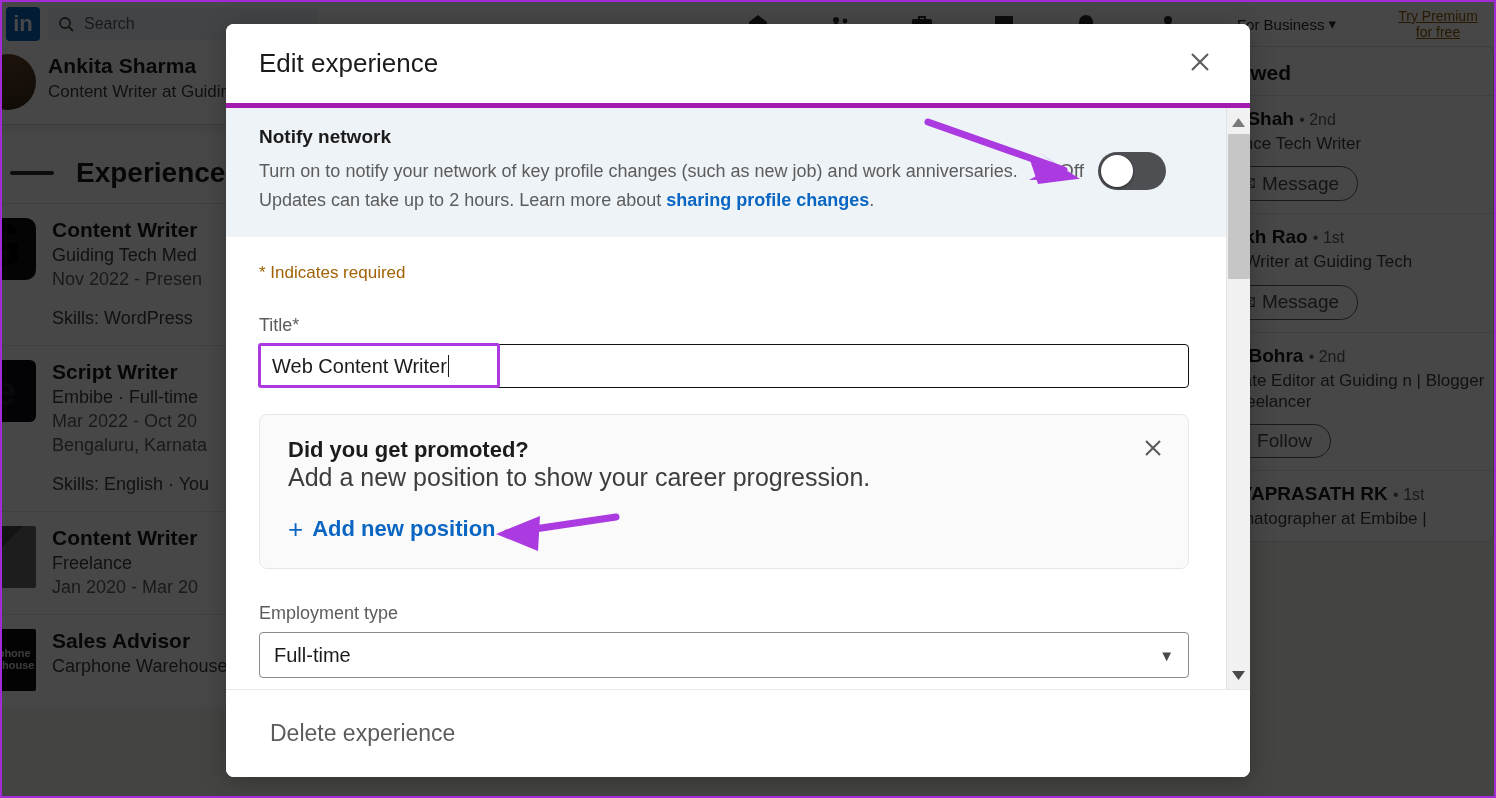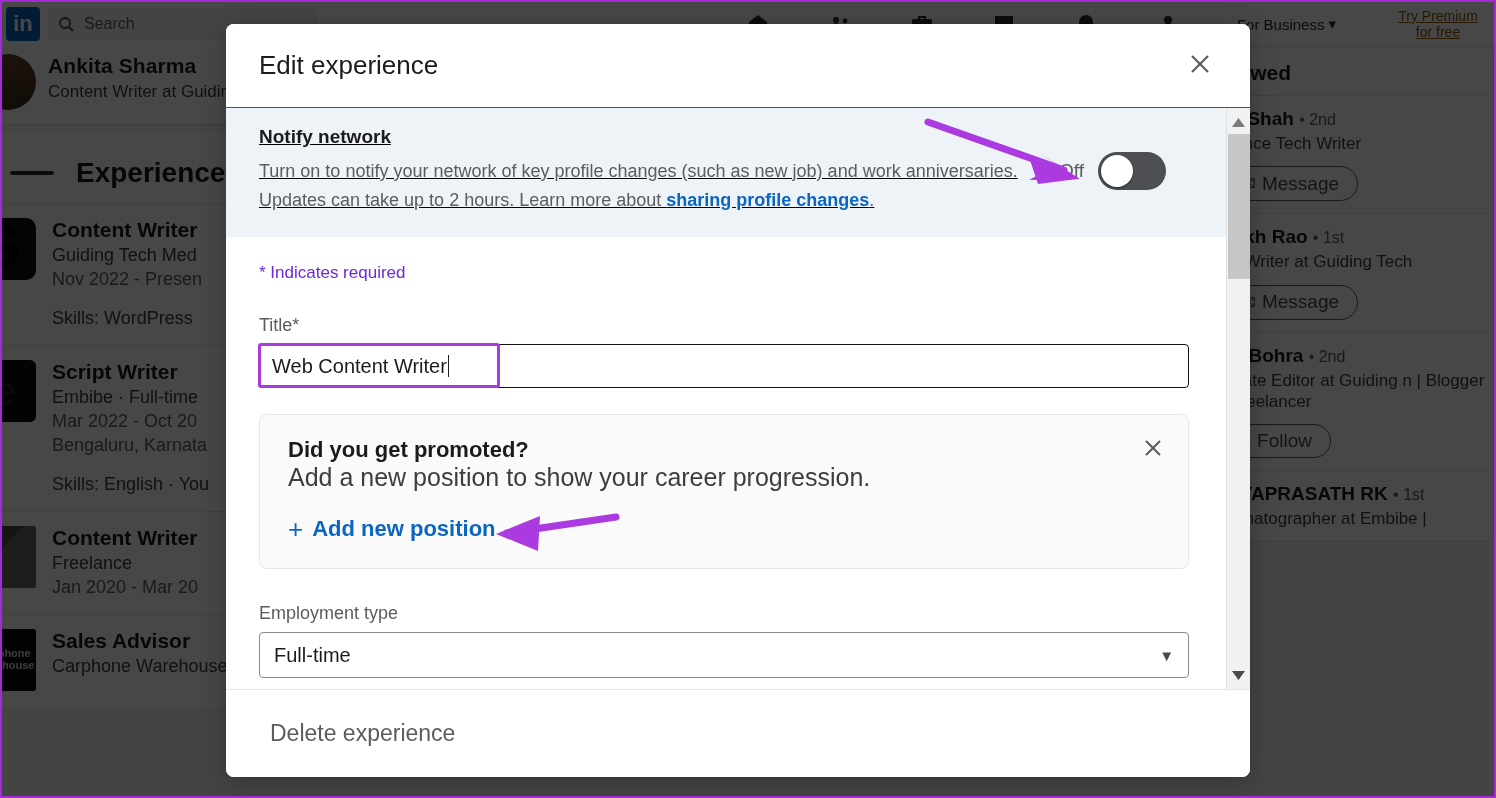--- a/index.html
+++ b/index.html
@@ -114,59 +114,59 @@
     position: absolute;
     left: 224px; top: 22px; width: 1024px; height: 753px;
     background: #fff; border-radius: 8px;
     box-shadow: 0 4px 24px rgba(0,0,0,0.25);
     overflow: hidden;
     display: flex; flex-direction: column;
   }
   .modal-header {
     height: 84px; flex: none;
     display: flex; align-items: center; padding: 0 30px 0 33px;
-    border-bottom: 1px solid #a21caf;
+    border-bottom: 5px solid #a21caf;
     background: #fff;
   }
   .modal-title { font-size: 26px; color: #1b1b1b; }
   .modal-close {
     margin-left: auto; width: 40px; height: 40px;
     display:flex; align-items:center; justify-content:center;
     border-radius:50%; background:transparent;
   }
   .modal-body {
     flex: 1; position: relative; overflow: hidden; background:#fff;
   }
   .scroll-area { position: absolute; inset: 0 24px 0 0; overflow: hidden; }
 
   .notify {
     background: #eef3f8;
     padding: 18px 30px 22px 33px;
     display: flex; align-items: flex-start; gap: 10px;
   }
-  .notify-texts { flex: 1; max-width: 790px; text-decoration: underline; }
+  .notify-texts { flex: 1; max-width: 790px; }
   .notify-title { font-size: 19px; font-weight: bold; color:#1b1b1b; }
   .notify-desc {
     font-size: 18px; color: #5c5c5c; margin-top: 9px; line-height: 1.62;
   }
   .notify-desc a { color:#0a66c2; font-weight: bold; text-decoration: none; }
   .notify-ctrl { display:flex; align-items:center; gap: 14px; padding-top: 26px; }
   .notify-state { font-size: 19px; color: #5c5c5c; }
   .toggle {
     width: 68px; height: 38px; border-radius: 19px;
     background: #4d4f52; position: relative; flex: none;
   }
   .toggle .knob {
     position: absolute; left: 3px; top: 3px;
     width: 32px; height: 32px; border-radius: 50%;
     background: #fff; box-shadow: 0 1px 3px rgba(0,0,0,.45);
   }
 
   .form-area { padding: 26px 30px 0 33px; }
-  .req-note { font-size: 17px; color: #6d28d9; }
+  .req-note { font-size: 17px; color: #a16207; }
 
   .field-label { font-size: 18px; color: #5c5c5c; margin-top: 32px; margin-bottom: 8px; }
   .text-input {
     width: 930px; height: 44px;
     border: 1.6px solid #111; border-radius: 4px;
     display: flex; align-items: center; padding: 0 12px;
     font-size: 20px; color: #1b1b1b; background:#fff;
     position: relative;
   }
   .caret {

